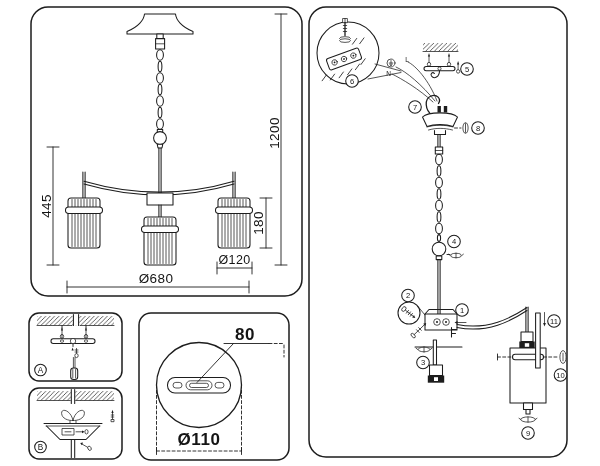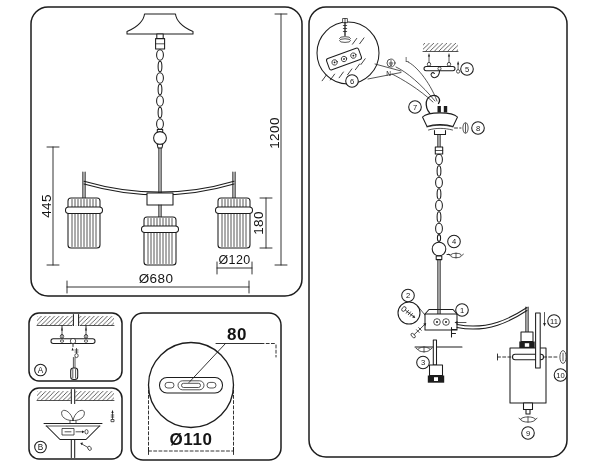--- a/index.html
+++ b/index.html
@@ -199,21 +199,21 @@
     <path class="ln thin" d="M84.5,26 V32.5 M83.2,28 H85.8 M83.2,30 H85.8"></path>
     <rect class="lnf thin" x="83" y="32.5" width="3" height="2.2"></rect>
   </g>
   <g>
     <circle class="lnf" cx="12.5" cy="60" r="5.8"></circle>
     <text class="lettertxt" x="12.5" y="63" text-anchor="middle">B</text>
   </g>
 </svg>
 </div>
 
-<div class="panel" style="left:130px;top:312px">
+<div class="panel" style="left:138px;top:312px">
 <svg width="152" height="149" viewBox="0 0 152 149">
   <rect class="pborder" x="1" y="1" width="150" height="147" rx="12"></rect>
   <circle class="ln thk" cx="61" cy="73" r="42.5"></circle>
   <g>
     <rect class="lnf" x="29.5" y="65.5" width="63" height="15.5" rx="7.5"></rect>
     <rect class="lnf thin" x="35" y="70.4" width="9" height="5.6" rx="2.8"></rect>
     <rect class="lnf thin" x="77" y="70.4" width="9" height="5.6" rx="2.8"></rect>
     <rect class="lnf thin" x="48" y="68.8" width="26" height="9" rx="4.5"></rect>
     <rect class="lnf thin" x="51.5" y="71.3" width="19" height="4.2" rx="2.1"></rect>
   </g>

